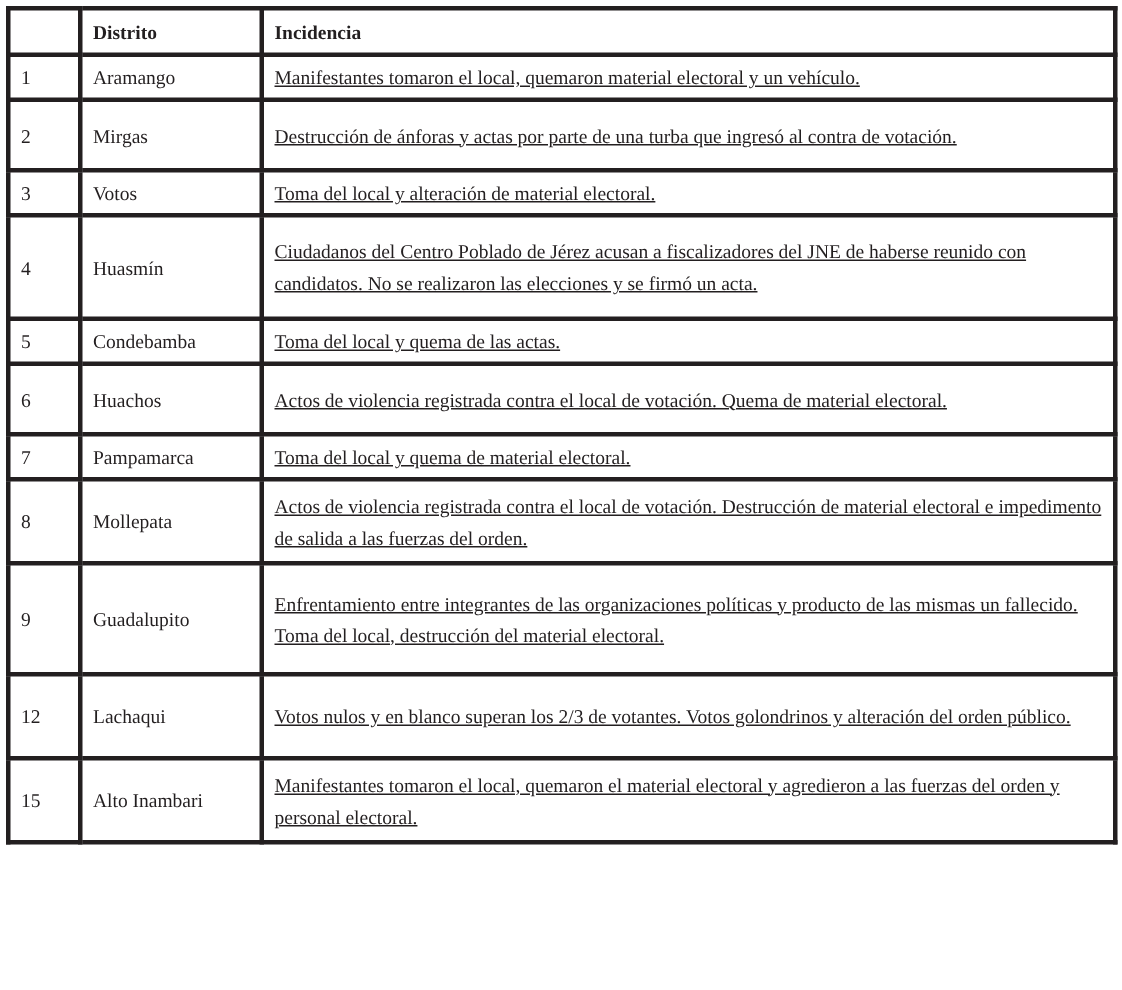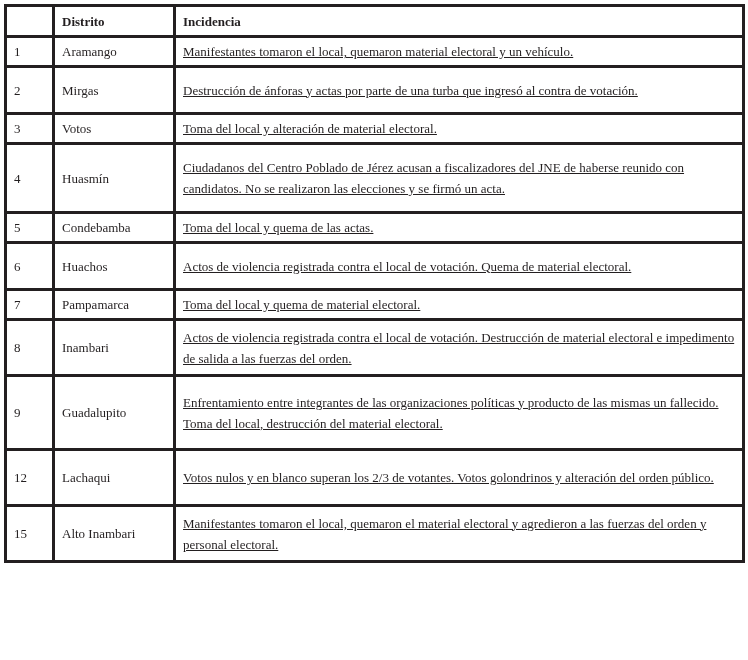--- a/index.html
+++ b/index.html
@@ -96,21 +96,21 @@
       <td>Huachos</td>
       <td class="inc">Actos de violencia registrada contra el local de votación. Quema de mate­rial electoral.</td>
     </tr>
     <tr class="h1">
       <td>7</td>
       <td>Pampamarca</td>
       <td class="inc">Toma del local y quema de material electoral.</td>
     </tr>
     <tr class="h2b">
       <td>8</td>
-      <td>Inambari</td>
+      <td>Mollepata</td>
       <td class="inc">Actos de violencia registrada contra el local de votación. Destrucción de material electoral e impedimento de salida a las fuerzas del orden.</td>
     </tr>
     <tr class="h3b">
       <td>9</td>
       <td>Guadalupito</td>
       <td class="inc">Enfrentamiento entre integrantes de las organizaciones políticas y producto de las mismas un fallecido. Toma del local, destrucción del material elec­toral.</td>
     </tr>
     <tr class="h2b">
       <td>12</td>
       <td>Lachaqui</td>

